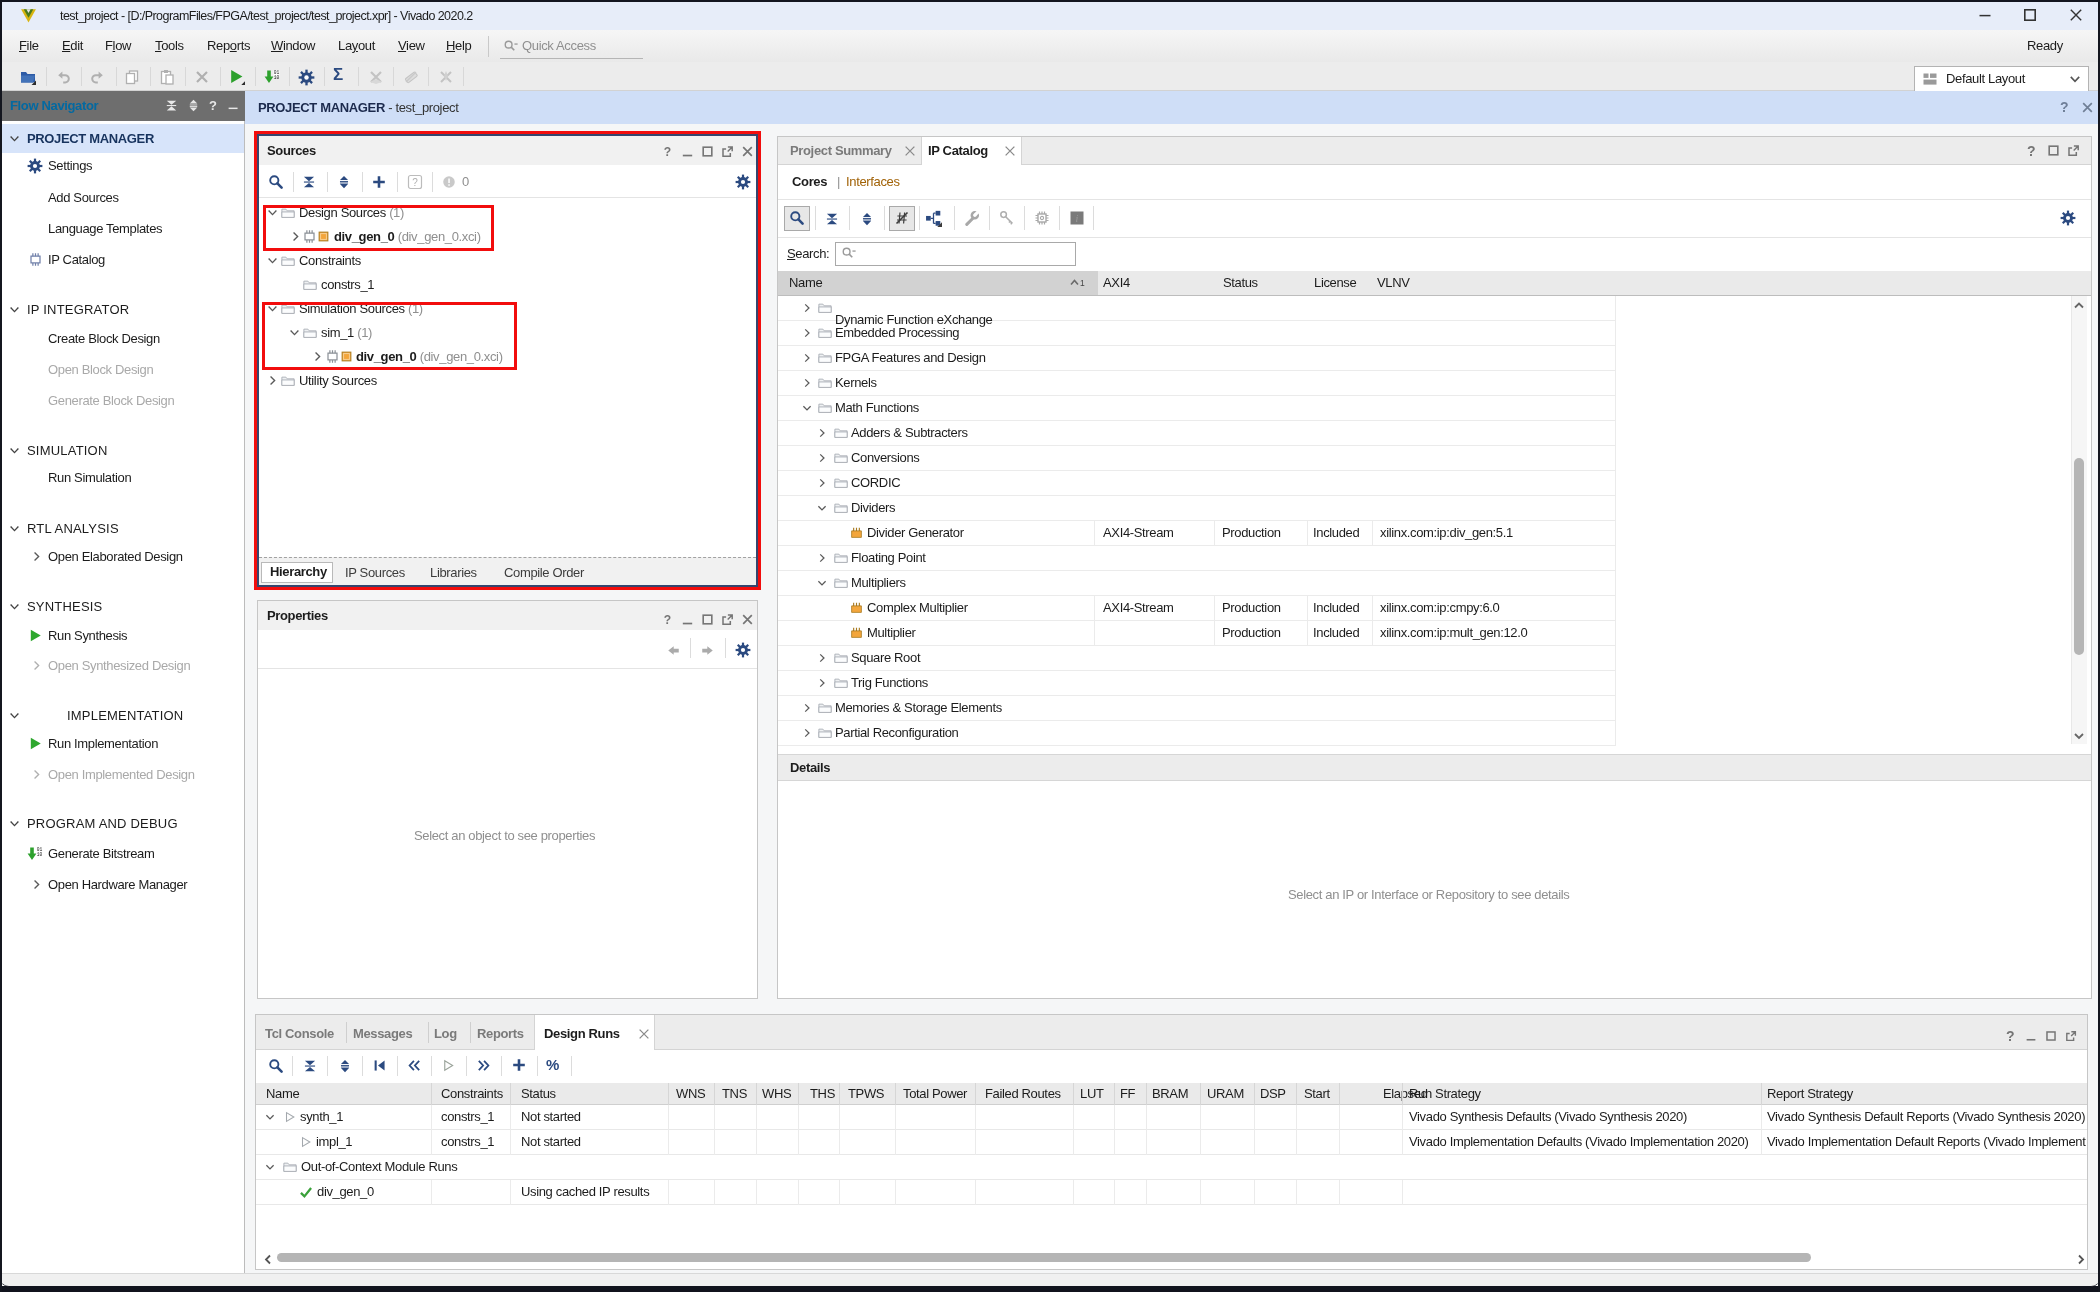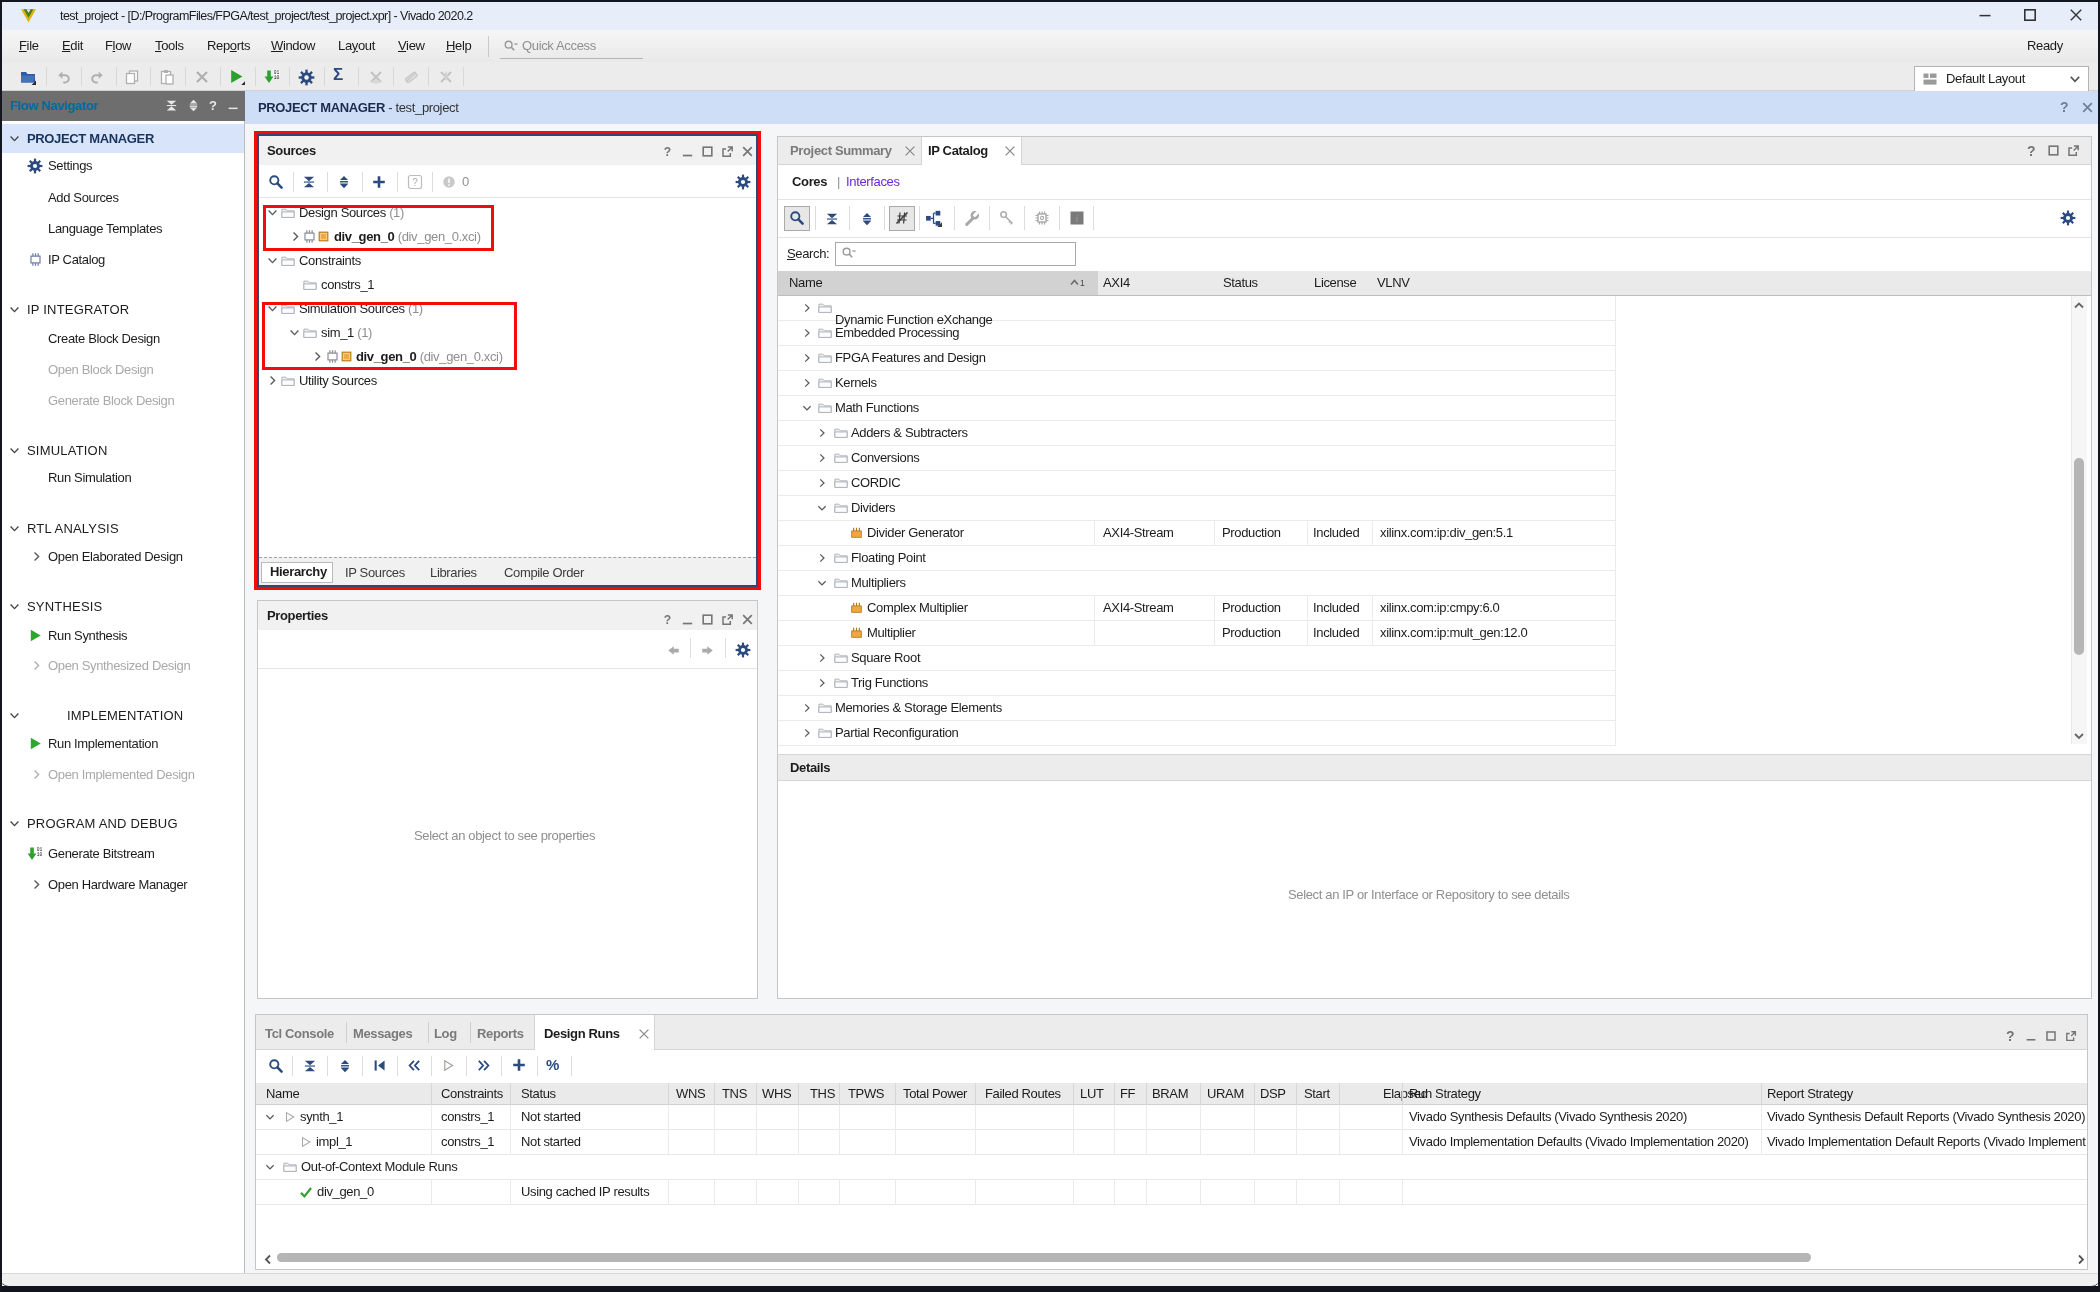--- a/index.html
+++ b/index.html
@@ -439,21 +439,21 @@
 <div class="b" style="left:2027px;top:143px;color:#757575;font-size:14px">?</div>
 <svg style="position:absolute;left:2046px;top:143px" width="15" height="15" viewBox="0 0 16 16">
     <rect x="3.4" y="3.4" width="9.2" height="9.2" fill="none" stroke="#757575" stroke-width="1.7"></rect>
   </svg>
 <svg style="position:absolute;left:2066px;top:143px" width="15" height="15" viewBox="0 0 16 16">
     <path d="M6.5 5.2 H3.2 V13 H11 V9.6" fill="none" stroke="#757575" stroke-width="1.6"></path>
     <path d="M8.4 3.2 H13 V7.8 M13 3.2 L8.2 8" fill="none" stroke="#757575" stroke-width="1.6"></path>
   </svg>
 <div class="b" style="left:792px;top:174px">Cores</div>
 <div class="g" style="left:837px;top:174px;">|</div>
-<div class="t" style="left:846px;top:174px;color:#6d28d9;">Interfaces</div>
+<div class="t" style="left:846px;top:174px;color:#a16207;">Interfaces</div>
 <div style="position:absolute;left:778px;top:199px;width:1313px;height:1px;background:#e4e4e4;"></div>
 <div style="position:absolute;left:784px;top:206px;width:26px;height:25px;background:#e7e7e7;border:1px solid #a9a9a9;"></div>
 <svg style="position:absolute;left:789px;top:210px" width="16" height="16" viewBox="0 0 16 16">
     <circle cx="6.3" cy="6.3" r="4.1" fill="none" stroke="#2b4a80" stroke-width="1.9"></circle>
     <path d="M9.4 9.4 L13.6 13.6" stroke="#2b4a80" stroke-width="2.6" stroke-linecap="round"></path>
   </svg>
 <div style="position:absolute;left:815px;top:206px;width:1px;height:24px;background:#dcdcdc;"></div>
 <svg style="position:absolute;left:825px;top:212px" width="14" height="14" viewBox="0 0 16 16">
     <path d="M2.2 2 h11.6 l-5.8 5 Z" fill="#2b4a80"></path>
     <path d="M2.2 14 h11.6 l-5.8 -5 Z" fill="#2b4a80"></path>

